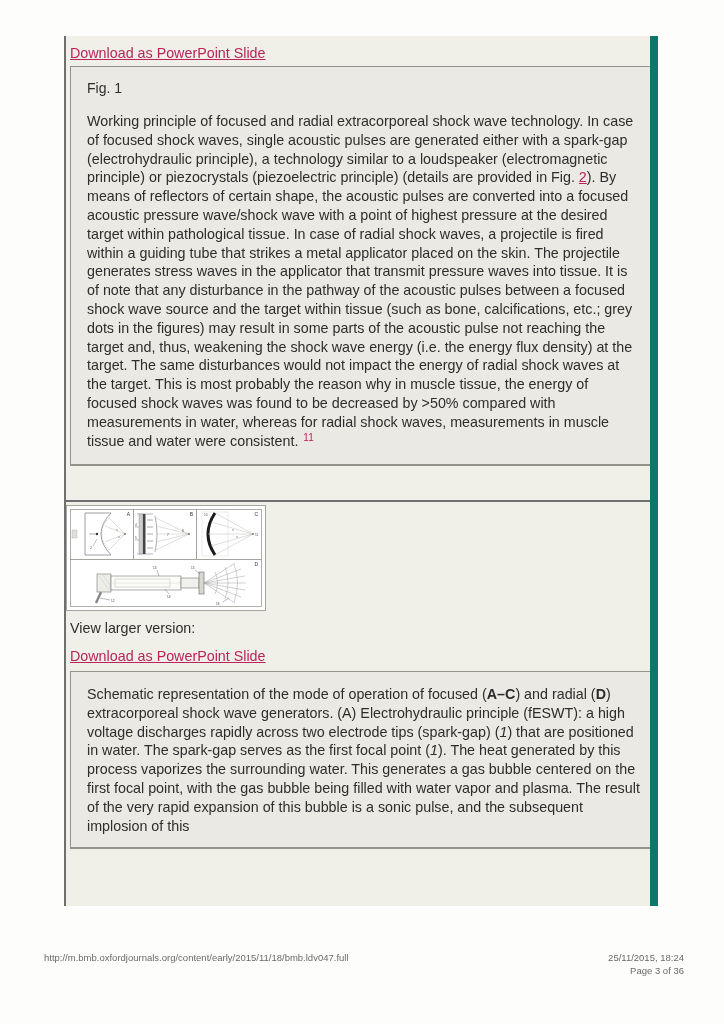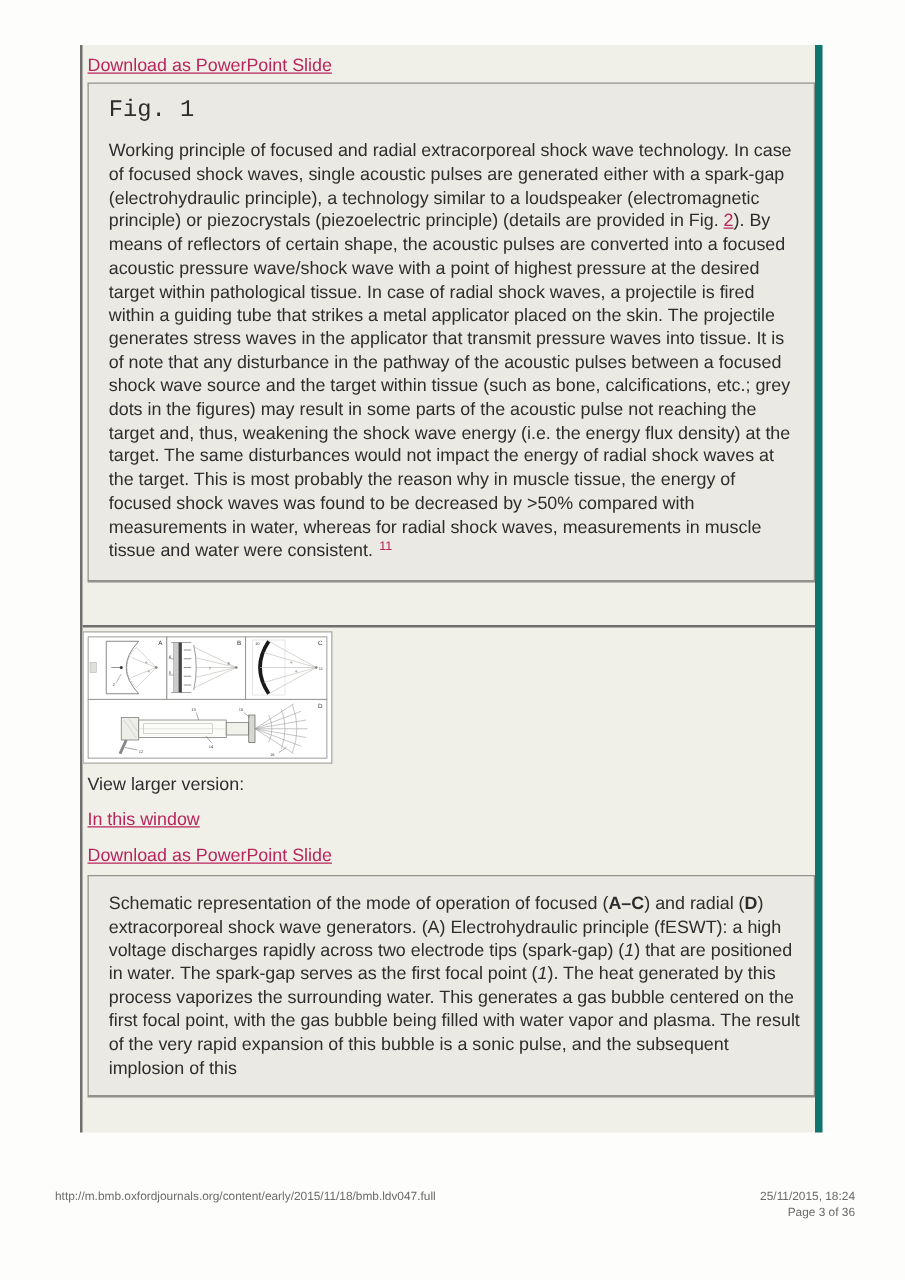--- a/index.html
+++ b/index.html
@@ -6,36 +6,36 @@
   body{
     width:724px;height:1024px;position:relative;overflow:hidden;
     background:#fdfdfb;
     font-family:"Liberation Sans", sans-serif;
     color:#2d2d2d;
   }
   .column{
     position:absolute;left:64px;top:36px;width:594px;height:870px;
     box-sizing:border-box;
     background:#f1f0e8;
-    border-left:2px solid #6f6f6f;border-right:6px solid #0f766e;
+    border-left:2px solid #6f6f6f;border-right:8px solid #0f766e;
     overflow:hidden;
   }
   a.pplink{
     color:#b8245c;text-decoration:underline;cursor:pointer;
     font-size:14.3px;line-height:18px;display:inline-block;
   }
   .dl-top{position:absolute;top:8px;left:4px;}
   .figbox{
     box-sizing:border-box;
     background:#eae9e3;
     border:1px solid #92928b;border-bottom-width:2px;
     padding:13px 10px 12px 16px;
   }
   .figbox1{position:absolute;top:30px;left:4px;width:582px;}
-  .fig-label{font-size:19px;line-height:16px;margin:0 0 16px 0;font-family:Liberation Mono, monospace;}
+  .fig-label{font-size:14px;line-height:16px;margin:0 0 16px 0;}
   .fig-caption{font-size:14.3px;line-height:18.8px;margin:0;max-width:556px;}
   .seg-link{color:#b8245c;text-decoration:underline;cursor:pointer;}
   .seg-bold{font-weight:bold;}
   .seg-italic{font-style:italic;}
   sup.seg-sup{
     color:#b8245c;font-size:10px;cursor:pointer;
     vertical-align:baseline;position:relative;top:-4.5px;margin-left:1px;
     text-decoration:none;
   }
   .fig2-section{
@@ -174,21 +174,20 @@
           <text x="86" y="63" font-size="3.2" fill="#444444">13</text>
           <text x="100" y="92" font-size="3.2" fill="#444444">14</text>
           <text x="124" y="63" font-size="3.2" fill="#444444">15</text>
           <text x="149" y="99" font-size="3.2" fill="#444444">16</text>
         </g>
         <text x="191" y="60" font-size="5" fill="#333333" text-anchor="end">D</text>
       </svg>
     </div>
 
     <div class="view-larger">View larger version:</div>
-    <div><a class="pplink vl-link">In this window</a></div>
     <div><a class="pplink vl-link">Download as PowerPoint Slide</a></div>
 
     <div class="figbox figbox2">
       <p class="fig-caption"><span>Schematic representation of the mode of operation of focused (</span><span class="seg-bold">A–C</span><span>) and radial (</span><span class="seg-bold">D</span><span>) extracorporeal shock wave generators. (A) Electrohydraulic principle (fESWT): a high voltage discharges rapidly across two electrode tips (spark-gap) (</span><span class="seg-italic">1</span><span>) that are positioned in water. The spark-gap serves as the first focal point (</span><span class="seg-italic">1</span><span>). The heat generated by this process vaporizes the surrounding water. This generates a gas bubble centered on the first focal point, with the gas bubble being filled with water vapor and plasma. The result of the very rapid expansion of this bubble is a sonic pulse, and the subsequent implosion of this</span></p>
     </div>
 
   </div>
 </div>
 
 <div class="footer">

